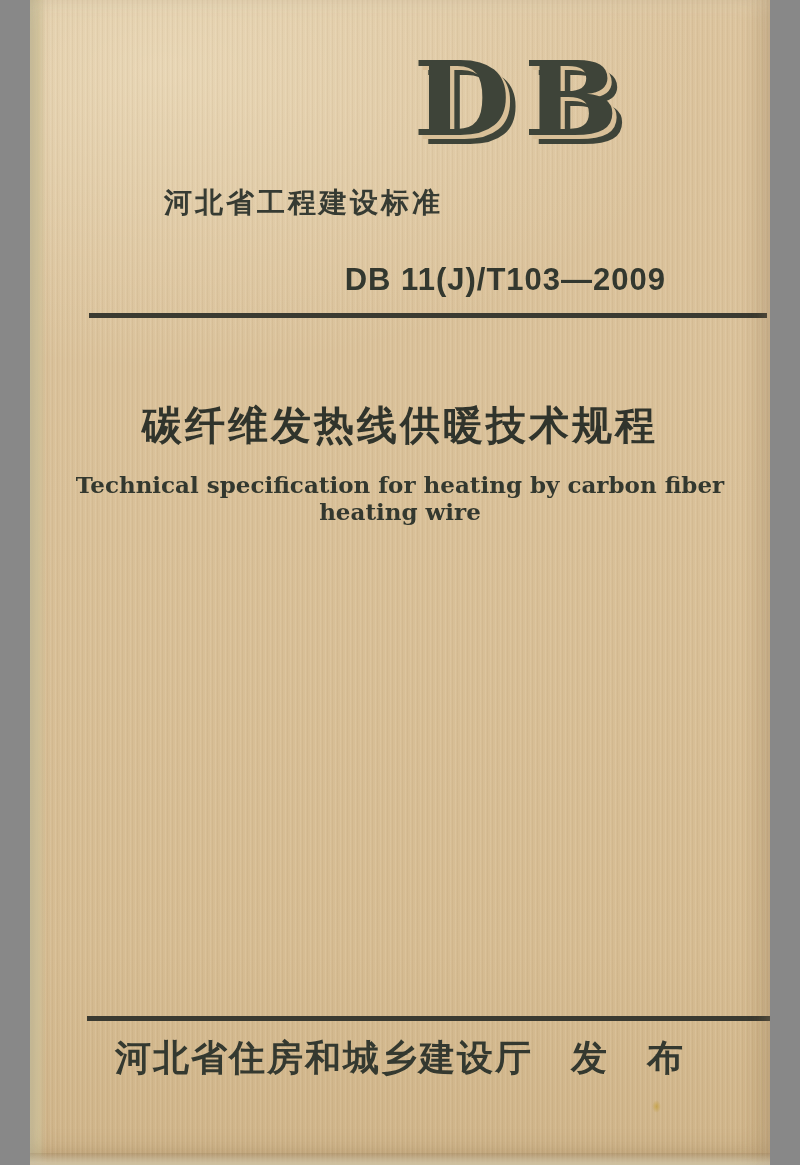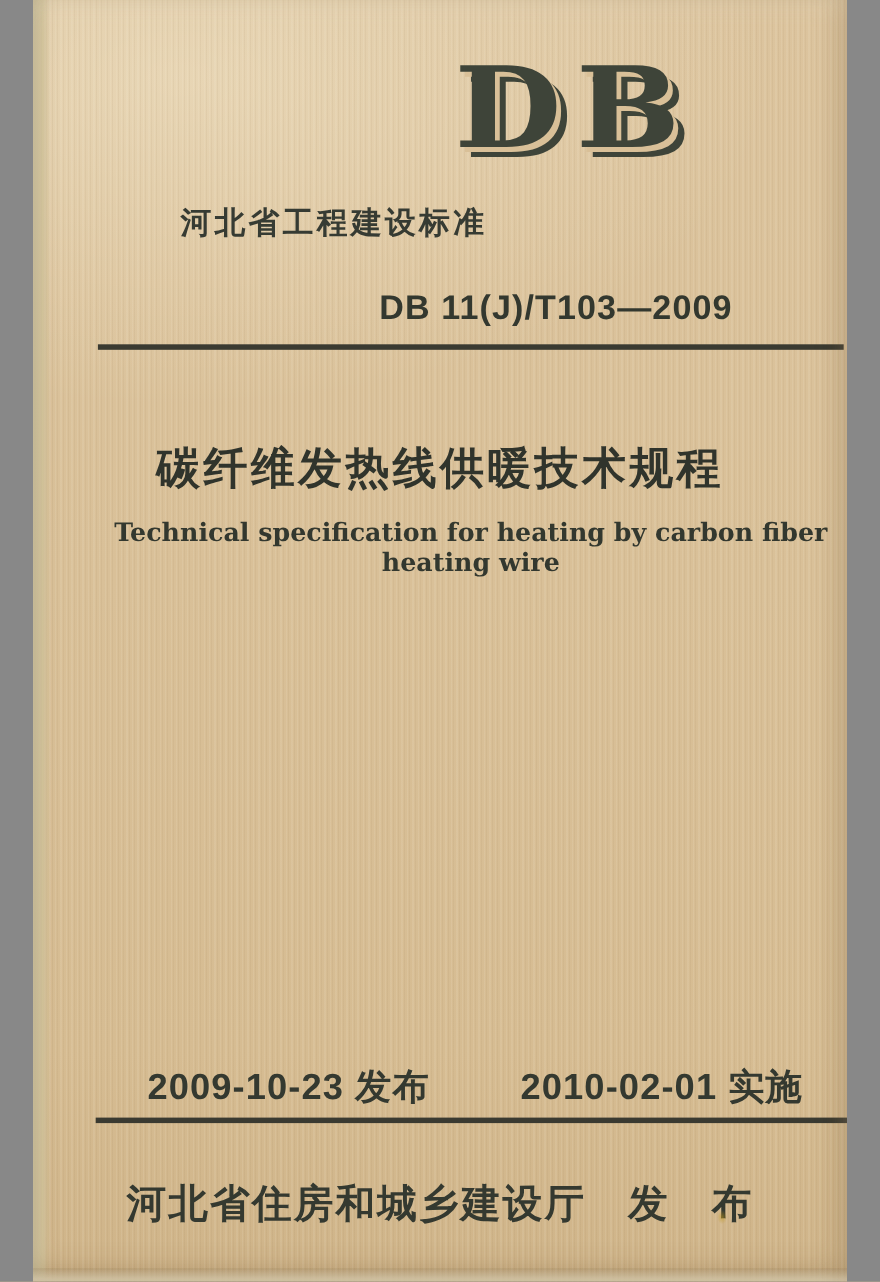--- a/index.html
+++ b/index.html
@@ -93,66 +93,56 @@
     font-size: 40px; font-weight: bold; letter-spacing: 3px;
     color: #30342c;
   }
 
   .title-en {
     position: absolute; left: 0; top: 471px; width: 100%;
     text-align: center;
     font-family: "DejaVu Serif", "Liberation Serif", serif;
     font-size: 23px; font-weight: bold;
     color: #33382f;
-    margin-left: 28px;
   }
 
   .dates-row {
     position: absolute; left: 104px; top: 966px; width: 596px;
     display: flex; justify-content: space-between;
     font-size: 33px; font-weight: bold;
     color: #343930;
   }
   .date-group { white-space: nowrap; letter-spacing: 1px; }
   .date-group .date-label { margin-left: 10px; }
 
   .publisher {
     position: absolute; left: 0; top: 1034px; width: 100%;
     text-align: center;
     font-size: 36px; font-weight: bold; letter-spacing: 2px;
     color: #343930;
-    margin-top: 36px;
   }
 </style>
 </head>
 <body>
 
 <div class="cover">
 
   <div class="db-logo">DB</div>
 
   <div class="standard-category">河北省工程建设标准</div>
 
   <div class="standard-number">DB 11(J)/T103—2009</div>
 
   <div class="rule rule-top"></div>
 
 
   <div class="title-cn">碳纤维发热线供暖技术规程</div>
 
   <div class="title-en">Technical specification for heating by carbon fiber heating wire</div>
 
-  <div class="dates-row">
-    <div class="date-group">
-      <span>2009-10-23</span><span class="date-label">发布</span>
-    </div>
-    <div class="date-group">
-      <span>2010-02-01</span><span class="date-label">实施</span>
-    </div>
-  </div>
 
   <div class="rule rule-bottom"></div>
 
   <div class="publisher">河北省住房和城乡建设厅　发　布</div>
 
   <div class="stain"></div>
   <div class="left-page-edge"></div>
   <div class="bottom-page-edge"></div>
   <div class="vignette"></div>
 

